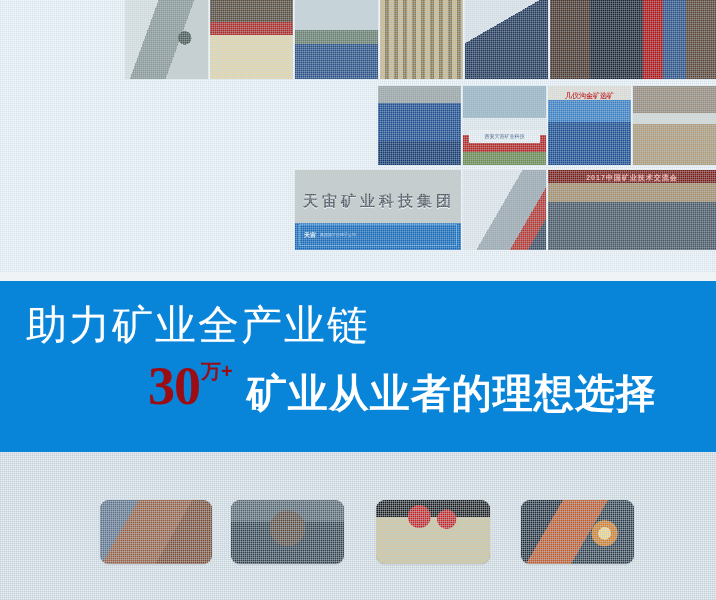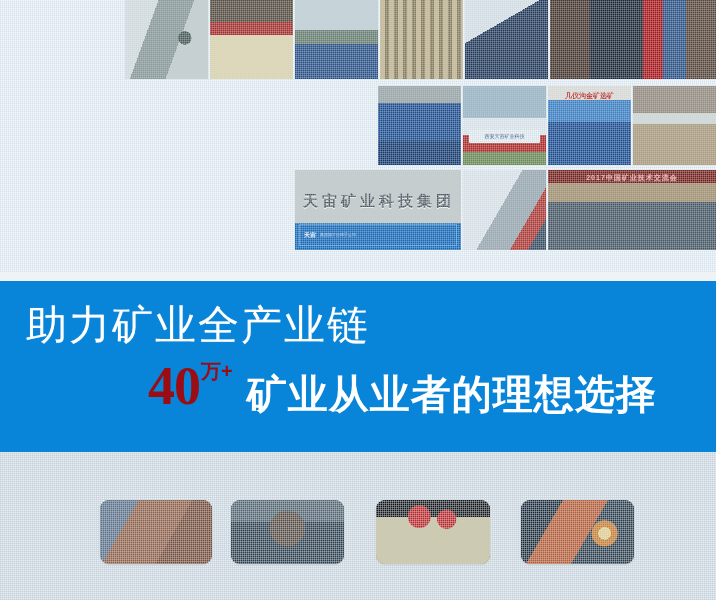--- a/index.html
+++ b/index.html
@@ -63,21 +63,21 @@
     font-size:20px; line-height:20px;
     color:#9c0d13; font-weight:700;
     align-self:flex-start;
     margin-top:2px; margin-left:1px;
   }
   #banner-tagline {
     font-size:40px; line-height:44px;
     color:#ffffff; font-weight:700;
     letter-spacing:1px;
     margin-left:14px;
-    position:relative; top:3px;
+    position:relative; top:3px;font-family:Liberation Serif, serif;
   }
 
   
   #bottom-strip {
     position:absolute; left:0; top:452px; width:716px; height:148px;
     background:#eaeff2;
     overflow:hidden;
   }
   #bottom-strip::after{
     content:""; position:absolute; inset:0;
@@ -199,21 +199,21 @@
     <div class="inner f-confer"></div>
     <div style="position:absolute;left:4px;top:2px;right:4px;height:11px;color:#ffb3ac;font-size:7px;
                 line-height:11px;text-align:center;letter-spacing:1px;font-weight:700;
                 overflow:hidden;white-space:nowrap;">2017中国矿业技术交流会</div>
   </div>
 </div>
 
 <div id="banner">
   <div id="banner-line1">助力矿业全产业链</div>
   <div id="banner-line2">
-    <span id="big-num">40</span>
+    <span id="big-num">30</span>
     <span id="num-sup">万+</span>
     <span id="banner-tagline">矿业从业者的理想选择</span>
   </div>
 </div>
 
 <div id="bottom-strip">
   <div class="bph" style="left:100px;top:48px;width:112px;">
     <div class="inner f-geo"></div>
   </div>
   <div class="bph" style="left:231px;top:48px;width:113px;">

